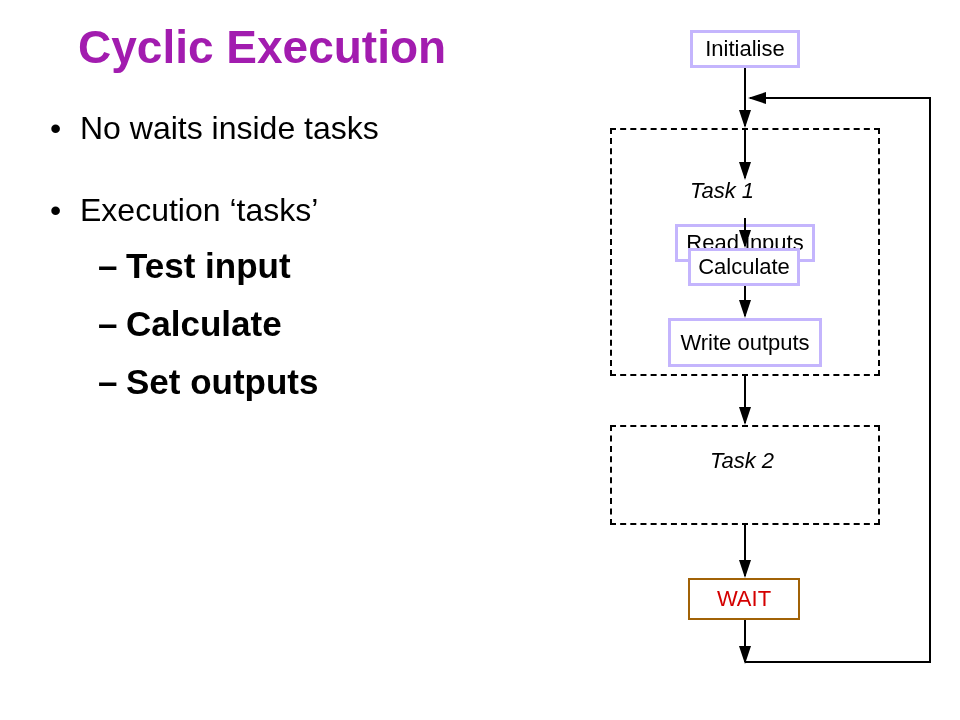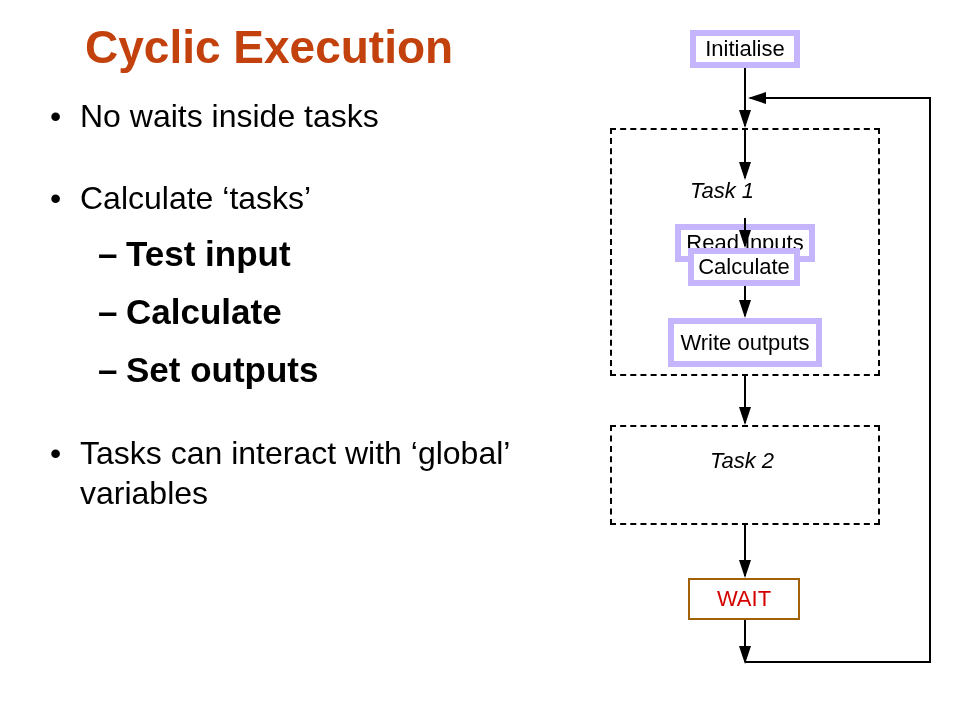--- a/index.html
+++ b/index.html
@@ -12,30 +12,30 @@
     color: #000;
   }
   .slide {
     position: relative;
     width: 960px;
     height: 720px;
     overflow: hidden;
   }
   .title {
     position: absolute;
-    left: 85px;
+    left: 78px;
     top: 20px;
     font-size: 46px;
     font-weight: bold;
-    color: #c2410c;
+    color: #a21caf;
   }
   .bullets {
     position: absolute;
     left: 48px;
-    top: 96px;
+    top: 108px;
     width: 480px;
     font-size: 32px;
     line-height: 1.25;
   }
   .bullets ul {
     list-style: none;
     padding: 0;
     margin: 0;
   }
   .bullets > ul > li {
@@ -72,21 +72,21 @@
   
   .diagram {
     position: absolute;
     left: 560px;
     top: 30px;
     width: 390px;
     height: 680px;
   }
   .node {
     position: absolute;
-    border: 6px solid #c4b5fd;
+    border: 3px solid #c4b5fd;
     background: #fff;
     font-size: 22px;
     text-align: center;
     display: flex;
     align-items: center;
     justify-content: center;
     box-sizing: border-box;
     font-family: Arial, Helvetica, sans-serif;
   }
   .wait {
@@ -119,29 +119,26 @@
 <div class="slide">
 
   <div class="title">Cyclic Execution</div>
 
   <div class="bullets">
     <ul>
       <li>
         <span>No waits inside tasks</span>
       </li>
       <li>
-        <span>Calculate ‘tasks’</span>
+        <span>Execution ‘tasks’</span>
         <ul class="subitems">
           <li><span>Test input</span></li>
           <li><span>Calculate</span></li>
           <li><span>Set outputs</span></li>
         </ul>
-      </li>
-      <li>
-        <span>Tasks can interact with ‘global’ variables</span>
       </li>
     </ul>
   </div>
 
   <div class="diagram">
 
     <div class="node" style="left:130px; top:0px; width:110px; height:38px;">
       <span>Initialise</span>
     </div>
 

